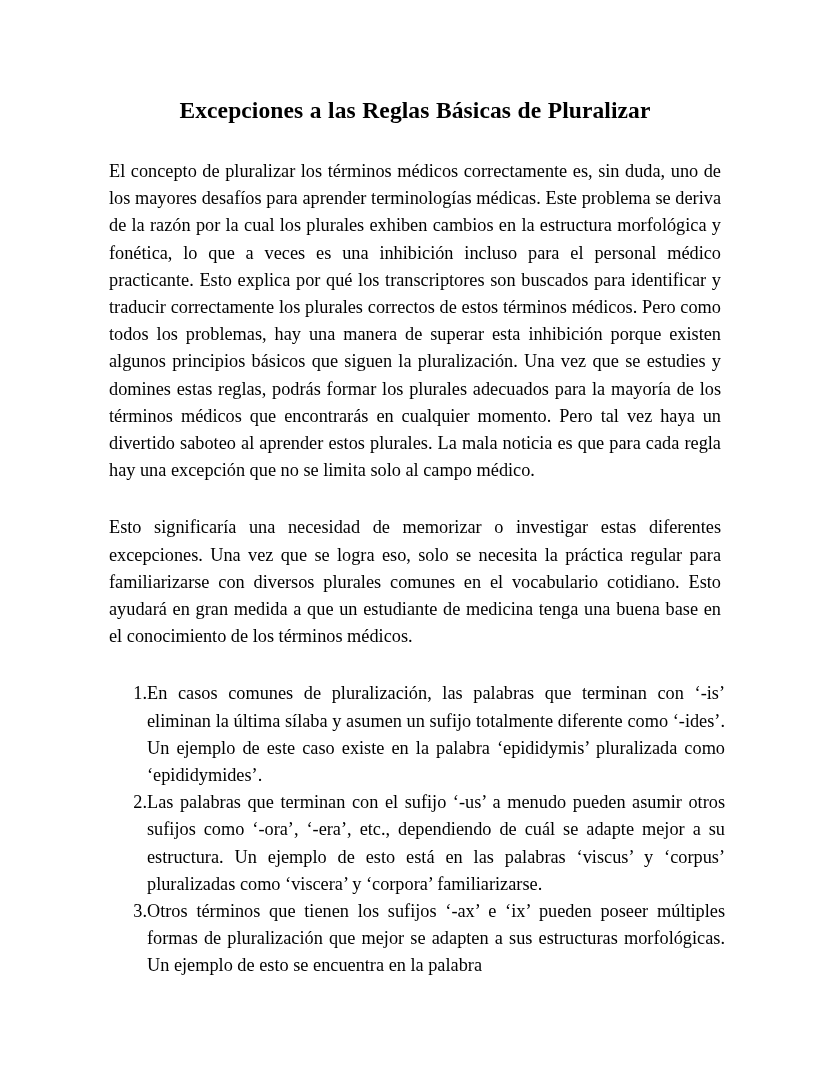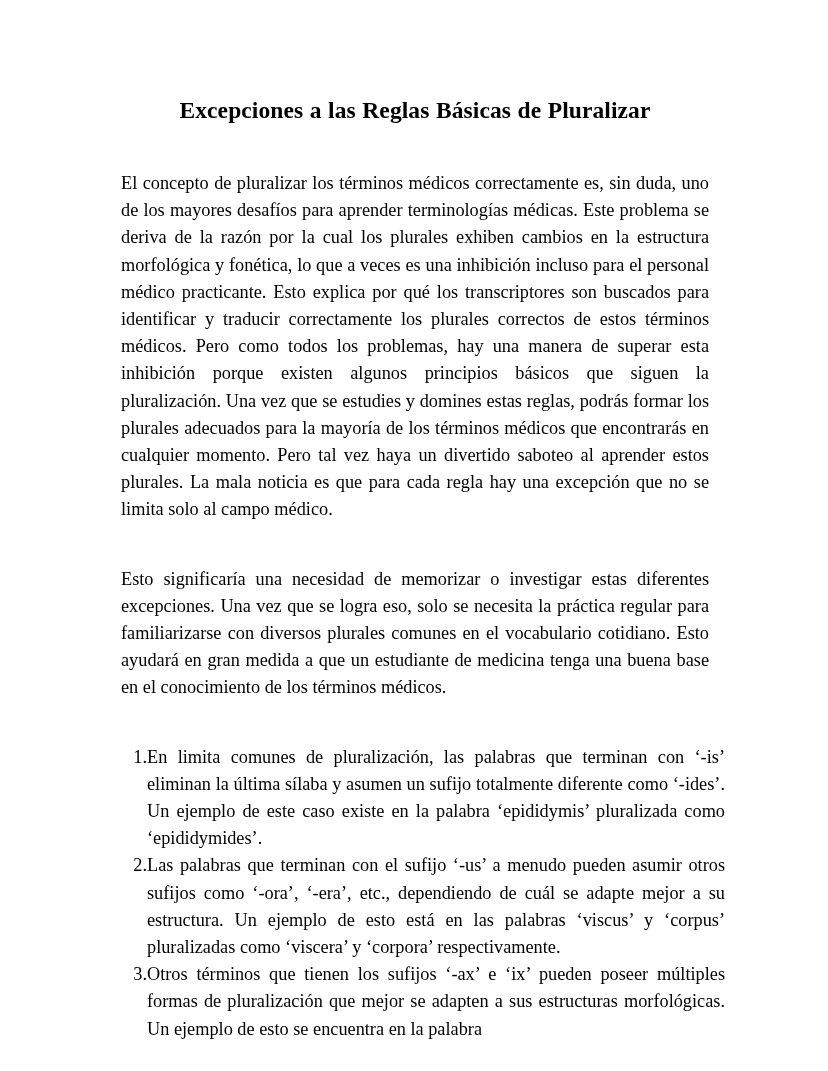--- a/index.html
+++ b/index.html
@@ -37,21 +37,21 @@
     line-height: 34px;
     font-weight: bold;
     text-align: center;
     letter-spacing: 0.1px;
     word-spacing: 0.5px;
   }
   .title-line {
     display: block;
   }
   .body-para {
-    margin: 16px;
+    margin: 4px;
     font-size: 18.3px;
     line-height: 27.2px;
     text-align: justify;
     text-justify: inter-word;
     hyphens: none;
   }
   .para-first {
     padding-top: 27px;
   }
   .para-gap {
@@ -97,24 +97,24 @@
       <span class="title-line">Excepciones a las Reglas Básicas de Pluralizar</span>
     </h1>
 
     <p class="body-para para-first">El concepto de pluralizar los términos médicos correctamente es, sin duda, uno de los mayores desafíos para aprender terminologías médicas. Este problema se deriva de la razón por la cual los plurales exhiben cambios en la estructura morfológica y fonética, lo que a veces es una inhibición incluso para el personal médico practicante. Esto explica por qué los transcriptores son buscados para identificar y traducir correctamente los plurales correctos de estos términos médicos. Pero como todos los problemas, hay una manera de superar esta inhibición porque existen algunos principios básicos que siguen la pluralización. Una vez que se estudies y domines estas reglas, podrás formar los plurales adecuados para la mayoría de los términos médicos que encontrarás en cualquier momento. Pero tal vez haya un divertido saboteo al aprender estos plurales. La mala noticia es que para cada regla hay una excepción que no se limita solo al campo médico.</p>
 
     <p class="body-para para-gap">Esto significaría una necesidad de memorizar o investigar estas diferentes excepciones. Una vez que se logra eso, solo se necesita la práctica regular para familiarizarse con diversos plurales comunes en el vocabulario cotidiano. Esto ayudará en gran medida a que un estudiante de medicina tenga una buena base en el conocimiento de los términos médicos.</p>
 
 
     <ol class="ol-exceptions">
       <li class="exc-item">
-        <span class="exc-text">En limita comunes de pluralización, las palabras que terminan con ‘-is’ eliminan la última sílaba y asumen un sufijo totalmente diferente como ‘-ides’. Un ejemplo de este caso existe en la palabra ‘epididymis’ pluralizada como ‘epididymides’.</span>
+        <span class="exc-text">En casos comunes de pluralización, las palabras que terminan con ‘-is’ eliminan la última sílaba y asumen un sufijo totalmente diferente como ‘-ides’. Un ejemplo de este caso existe en la palabra ‘epididymis’ pluralizada como ‘epididymides’.</span>
       </li>
       <li class="exc-item">
-        <span class="exc-text">Las palabras que terminan con el sufijo ‘-us’ a menudo pueden asumir otros sufijos como ‘-ora’, ‘-era’, etc., dependiendo de cuál se adapte mejor a su estructura. Un ejemplo de esto está en las palabras ‘viscus’ y ‘corpus’ pluralizadas como ‘viscera’ y ‘corpora’ respectivamente.</span>
+        <span class="exc-text">Las palabras que terminan con el sufijo ‘-us’ a menudo pueden asumir otros sufijos como ‘-ora’, ‘-era’, etc., dependiendo de cuál se adapte mejor a su estructura. Un ejemplo de esto está en las palabras ‘viscus’ y ‘corpus’ pluralizadas como ‘viscera’ y ‘corpora’ familiarizarse.</span>
       </li>
       <li class="exc-item">
         <span class="exc-text">Otros términos que tienen los sufijos ‘-ax’ e ‘ix’ pueden poseer múltiples formas de pluralización que mejor se adapten a sus estructuras morfológicas. Un ejemplo de esto se encuentra en la palabra</span>
       </li>
     </ol>
 
   </div>
 </div>
 
 </body></html>

